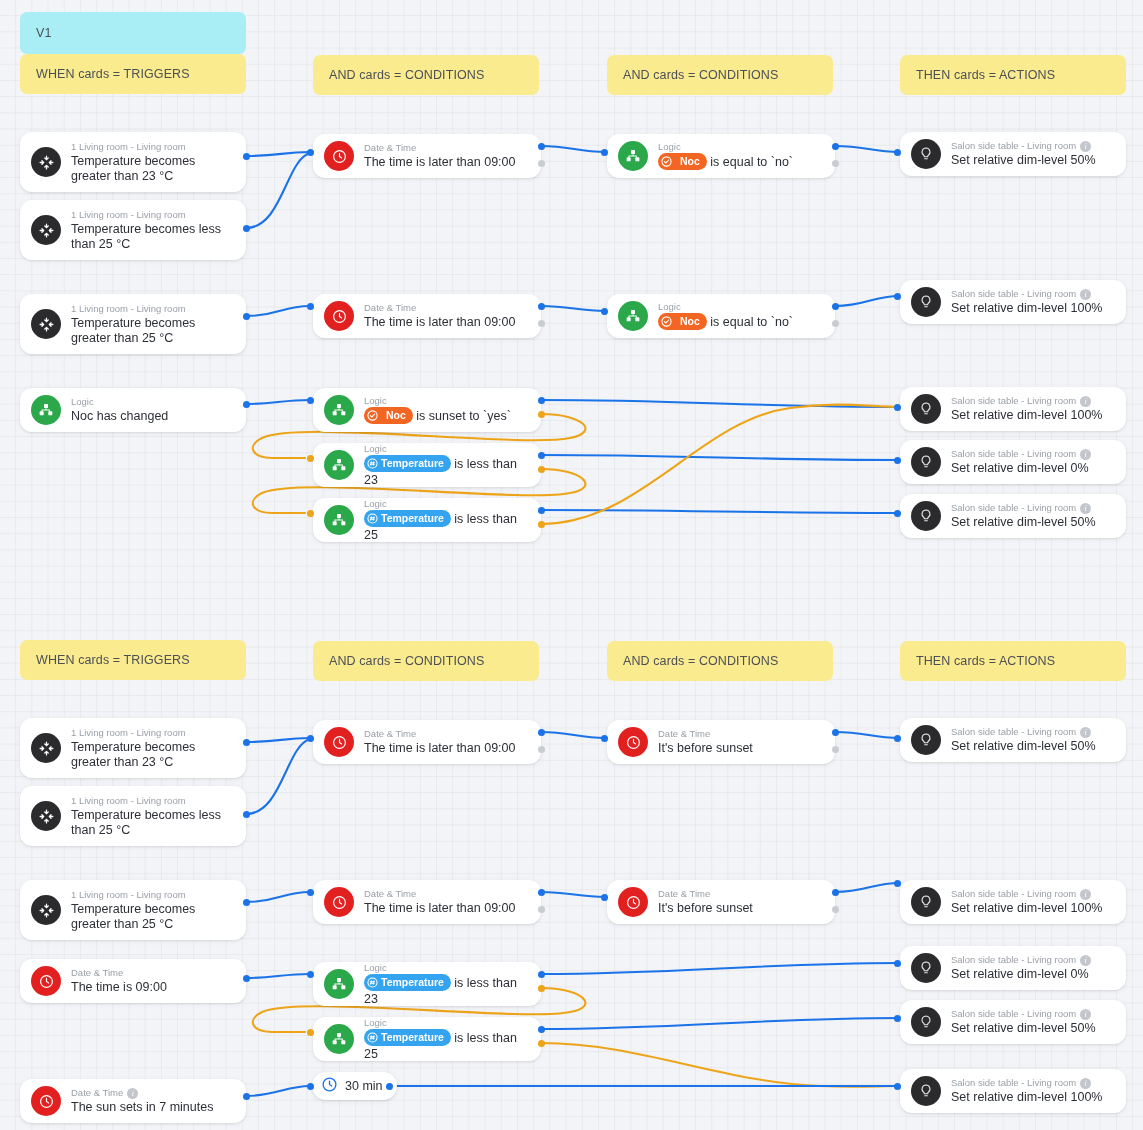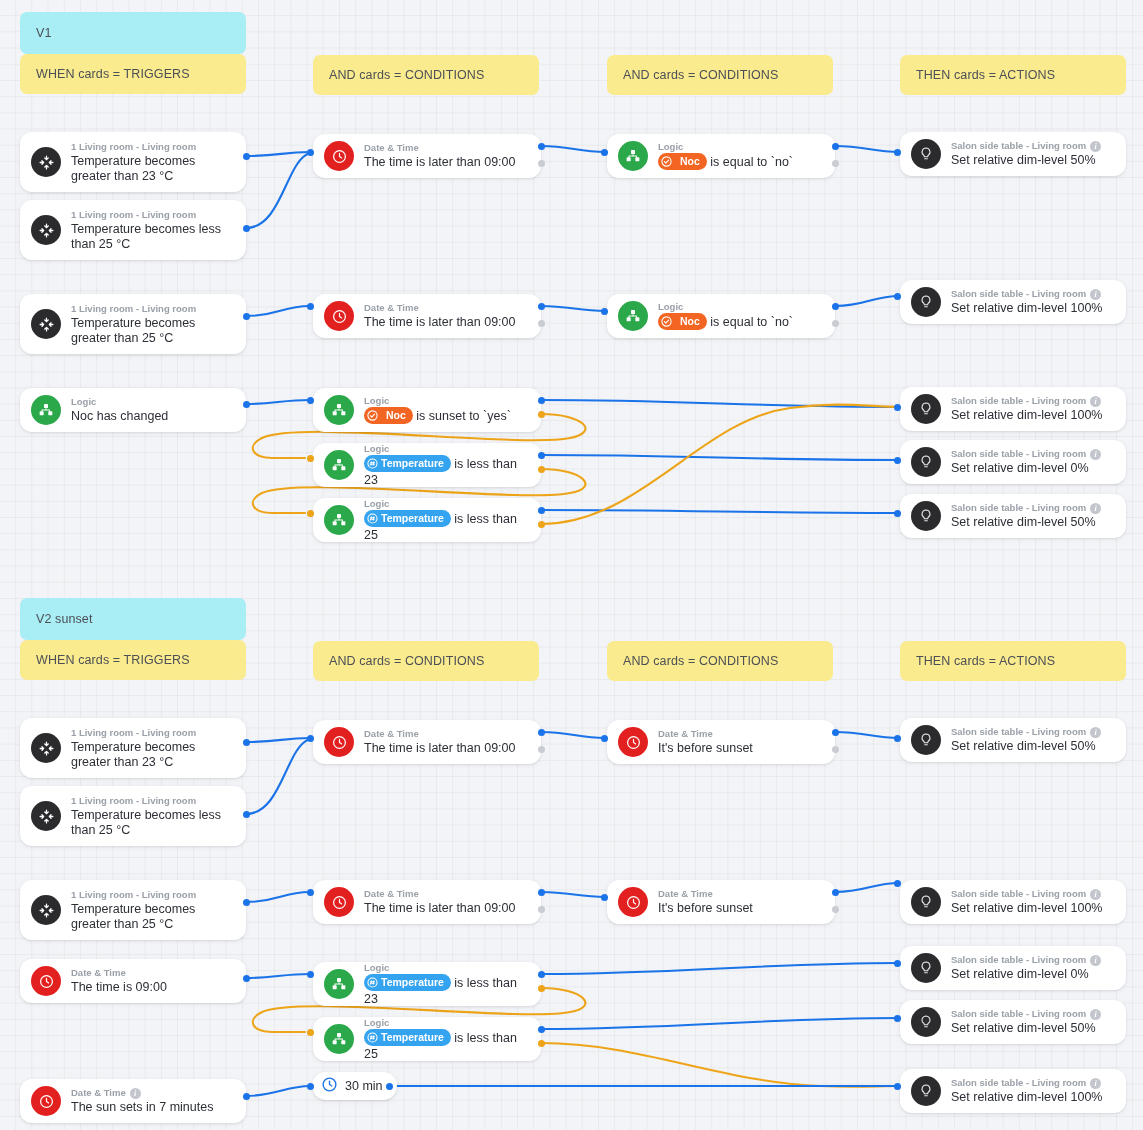--- a/index.html
+++ b/index.html
@@ -67,21 +67,20 @@
   .ico.green { background: #2aa84a; }
   .body { flex: 1; min-width: 0; }
   .cap {
     font-size: 9.5px;
     color: #9aa0a8;
     line-height: 12px;
     margin-bottom: 1px;
     display: flex; align-items: center; gap: 4px;
     white-space: nowrap;
     overflow: hidden;
-    font-weight: bold;
   }
   .txt {
     font-size: 12.5px;
     color: #2c2f36;
     line-height: 15px;
   }
   .infoico {
     display: inline-flex;
     width: 11px; height: 11px;
     border-radius: 50%;
@@ -518,23 +517,20 @@
     <div class="body">
       <div class="cap">
         <span>Salon side table - Living room</span>
         <span class="infoico">i</span>
       </div>
       <div class="txt">Set relative dim-level 50%</div>
     </div>
   </div>
   <div class="port blue" style="left:894px; top:510px;"></div>
 
-  <div class="chip title" style="left:20px; top:598px; width:226px;">
-    <span>V2 sunset</span>
-  </div>
   <div class="chip band" style="left:20px; top:640px; width:226px;">
     <span>WHEN cards = TRIGGERS</span>
   </div>
   <div class="chip band" style="left:313px; top:641px; width:226px;">
     <span>AND cards = CONDITIONS</span>
   </div>
   <div class="chip band" style="left:607px; top:641px; width:226px;">
     <span>AND cards = CONDITIONS</span>
   </div>
   <div class="chip band" style="left:900px; top:641px; width:226px;">

